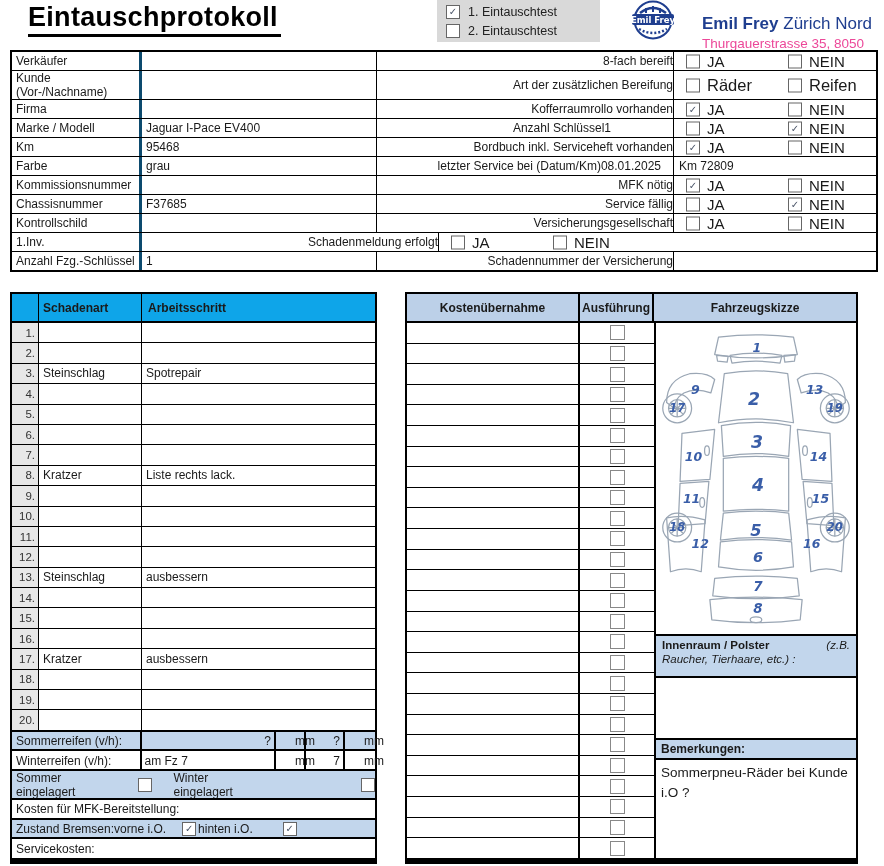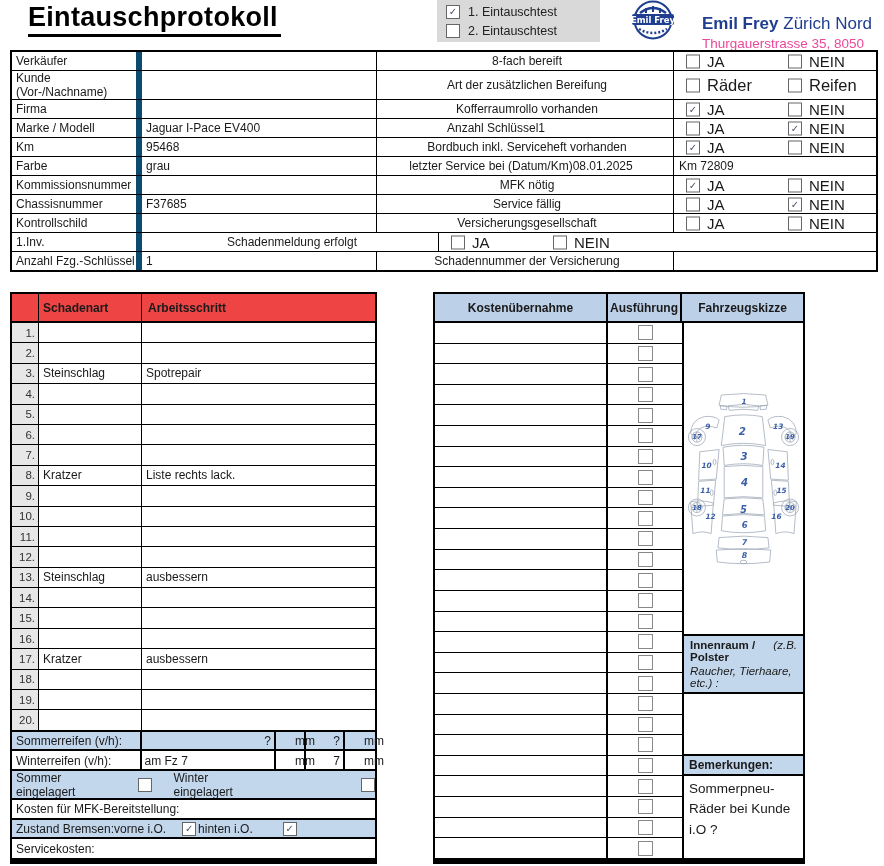--- a/index.html
+++ b/index.html
@@ -15,54 +15,54 @@
 .cb.checked::after{content:"✓"}
 .logo{position:absolute;left:612px;top:0;width:82px;height:41px}
 .company{position:absolute;left:702px;top:14px;color:#1f3e8f}
 .company .l1{font-size:17px}
 .company .l2{font-size:13.5px;margin-top:2px;color:#ec4899}
 
 
 .itable{position:absolute;left:10px;top:50px;width:868px;height:222px;border:2px solid #000;display:flex;flex-direction:column;background:#fff}
 .irow{position:relative;flex:1;display:flex;align-items:stretch;border-bottom:1px solid #000;font-size:12px;background:#fff}
 .irow:last-child{border-bottom:none}
-.ilabel{width:130px;border-right:6px solid #0c4a6e;display:flex;align-items:center;padding-left:4px}
+.ilabel{width:130px;border-right:3px solid #0c4a6e;display:flex;align-items:center;padding-left:4px}
 .ivalue{width:235px;border-right:1px solid #000;display:flex;align-items:center;padding-left:4px}
 .ivalue.wc{background:#fff}
-.irlabel{width:297px;border-right:1px solid #000;display:flex;align-items:center;justify-content:center;padding-left:4px}
+.irlabel{width:297px;border-right:1px solid #000;display:flex;align-items:center;justify-content:flex-end;padding-left:4px}
 .icbarea{position:relative;flex:1}
 .opt{position:absolute;top:50%;transform:translateY(-50%);display:flex;align-items:center;gap:7px;font-size:15px}
 .opt.o1{left:12px}
 .opt.o2{left:114px}
 .opt.bigopt{font-size:16.5px}
 .kmnote{position:absolute;left:5px;top:50%;transform:translateY(-50%);font-size:12px}
 .wbox{position:absolute;top:0;bottom:0;background:#fff}
 
 
 .dtable{position:absolute;left:10px;top:292px;width:367px;height:572px;border:2px solid #000;border-bottom:6px solid #000;display:flex;flex-direction:column;background:#fff}
-.dhead{height:29px;flex:0 0 auto;display:flex;background:#ef4444;border-bottom:2px solid #000;font-weight:bold;font-size:12px}
+.dhead{height:29px;flex:0 0 auto;display:flex;background:#0ea5e9;border-bottom:2px solid #000;font-weight:bold;font-size:12px}
 .dh-num{width:27px;border-right:1px solid #000}
 .dh-art{width:103px;border-right:1px solid #000;display:flex;align-items:center;padding-left:4px}
 .dh-step{flex:1;display:flex;align-items:center;padding-left:6px}
 .drow{height:20.4px;flex:0 0 auto;display:flex;border-bottom:1px solid #000;font-size:12px}
 .d-num{width:27px;background:#e7e7e7;border-right:1px solid #000;display:flex;align-items:center;justify-content:flex-end;padding-right:3px;color:#333;font-size:11.5px}
 .d-art{width:103px;border-right:1px solid #000;display:flex;align-items:center;padding-left:4px}
 .d-step{flex:1;display:flex;align-items:center;padding-left:4px}
 .srow{flex:1;display:flex;align-items:center;border-top:2px solid #000;font-size:12px;margin-top:-1px}
 .s-label{width:133px;align-self:stretch;display:flex;align-items:center;padding-left:4px;border-right:2px solid #000}
 .s-v1{width:138px;align-self:stretch;display:flex;align-items:center;border-right:2px solid #000;padding:0 3px}
 .qright{justify-content:flex-end}
 .s-mm{width:30px;align-self:stretch;display:flex;align-items:center;padding-left:19px;border-right:2px solid #000}
 .s-v2{width:40px;align-self:stretch;display:flex;align-items:center;justify-content:flex-end;border-right:2px solid #000;padding-right:3px}
 .s-mm.last{flex:1;border-right:none}
 .sp1{margin-left:4px}.sp2{margin-left:20px}.sp3{margin-left:22px}.sp4{margin-left:96px}
 .bl1{margin-left:4px}.bl2{margin-left:0}.bl3{margin-left:16px}.bl4{margin-left:2px}.bl5{margin-left:30px}
 
 
-.ctable{position:absolute;left:433px;top:292px;width:372px;height:572px;border:2px solid #000;border-bottom:6px solid #000;background:#fff}
+.ctable{position:absolute;left:405px;top:292px;width:453px;height:572px;border:2px solid #000;border-bottom:6px solid #000;background:#fff}
 .chead{height:29px;display:flex;background:#bcd0e8;border-bottom:2px solid #000;font-weight:bold;font-size:12px}
 .ch-k{width:173px;border-right:2px solid #000;display:flex;align-items:center;justify-content:center}
 .ch-a{width:74px;border-right:2px solid #000;display:flex;align-items:center;justify-content:center}
 .ch-s{flex:1;display:flex;align-items:center;justify-content:center}
 .crows{position:absolute;left:0;top:29px;bottom:0;width:247px;display:flex;flex-direction:column}
 .crow{flex:1;display:flex;border-bottom:1px solid #000}
 .crow:last-child{border-bottom:none}
 .c-k{width:173px;border-right:2px solid #000}
 .c-a{flex:1;display:flex;align-items:center;justify-content:center}
 .c-a .cb{width:15px;height:15px;border-color:#888}

